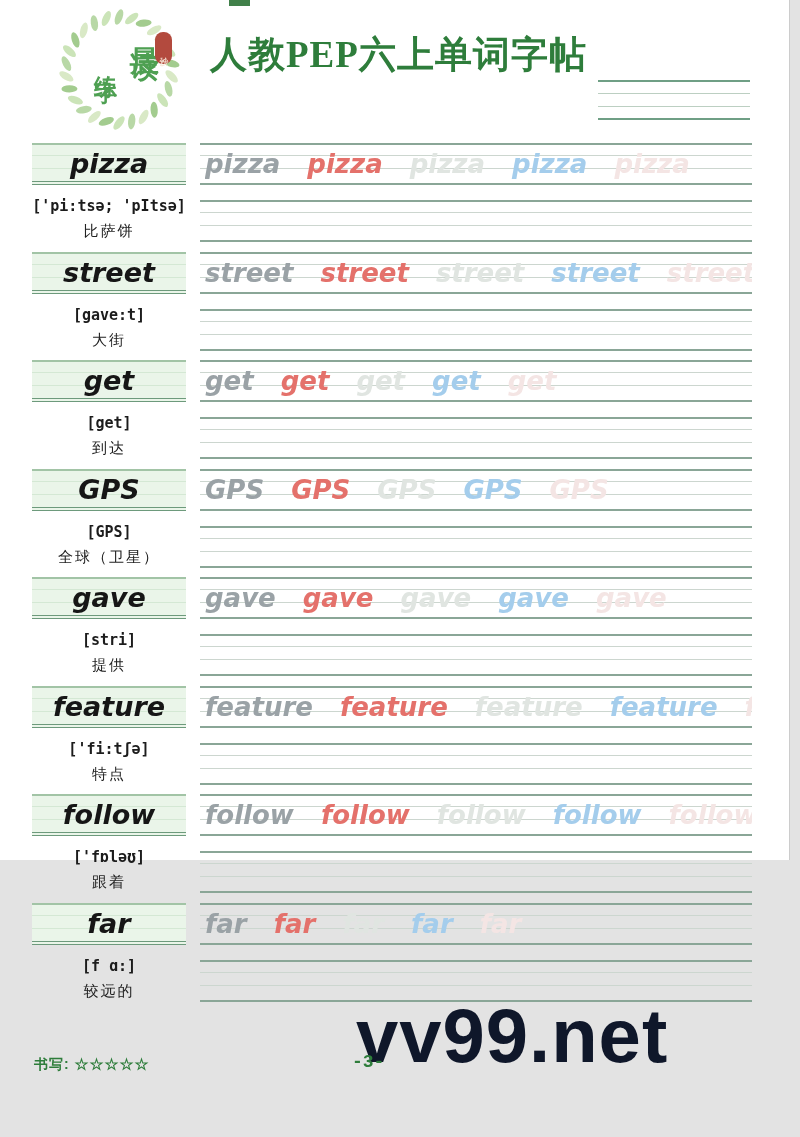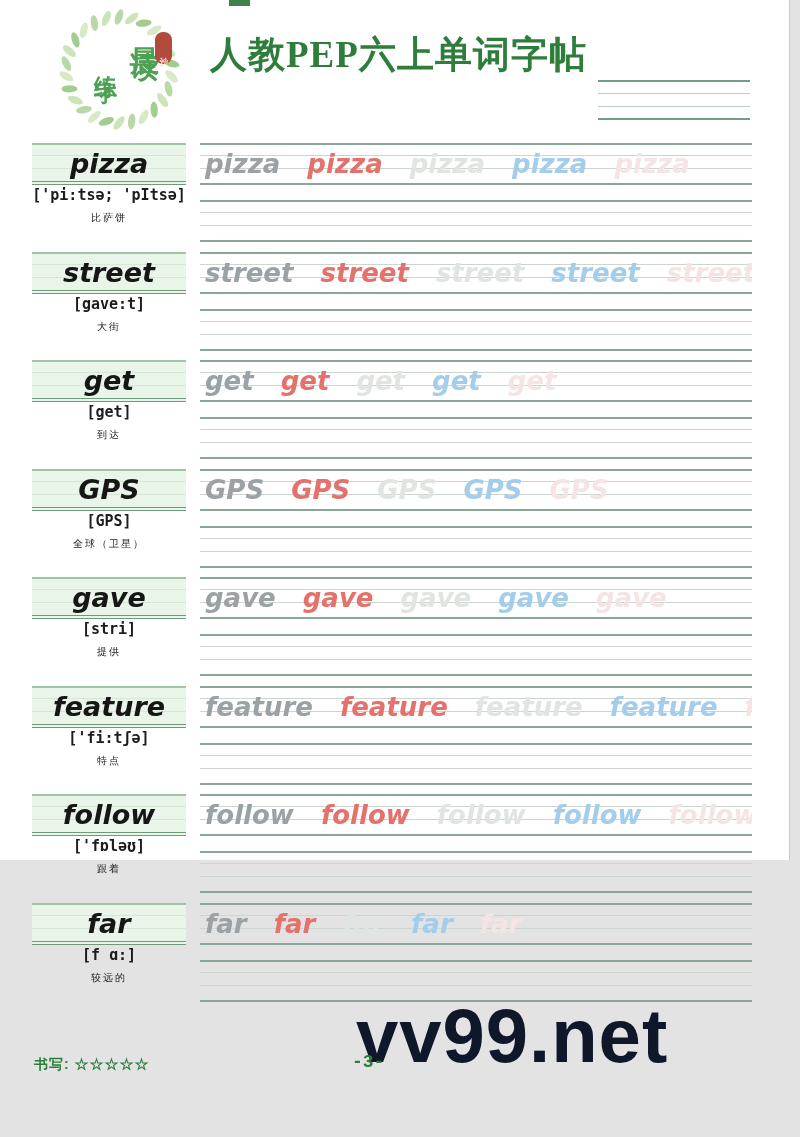--- a/index.html
+++ b/index.html
@@ -45,23 +45,23 @@
 
   .word-box { position:relative; height:42px; background:#eaf5e9;
               border-top:2px solid #a2c4a6; border-bottom:4px double #6d9a7c; }
   .box-line { position:absolute; left:0; right:0; }
   .bl1 { top:10px; border-top:1px solid #d4e8d4; }
   .bl2 { top:23px; border-top:1px solid #d4e8d4; }
   .head-word { position:absolute; left:0; right:0; top:0; height:40px; line-height:38px;
                font-size:27px; font-weight:600; font-style:italic; color:#161616;
                font-family:"DejaVu Sans", sans-serif; }
 
-  .phonetic { margin-top:1px; font-family:"DejaVu Sans Mono", monospace; font-weight:700;
+  .phonetic { margin-top:12px; font-family:"DejaVu Sans Mono", monospace; font-weight:700;
               font-size:15px; color:#1c1c1c; }
-  .meaning  { margin-top:7px; font-size:10px; color:#222222; letter-spacing:2px; }
+  .meaning  { margin-top:7px; font-size:15px; color:#222222; letter-spacing:2px; }
 
   .grid4 { position:relative; height:42px; border-top:2px solid #8aa697; border-bottom:2px solid #8aa697; }
   .grid-a { margin-bottom:15px; }
   .gl { position:absolute; left:0; right:0; }
   .gl1 { top:10px; border-top:1px solid #ccd6cf; }
   .gl2 { top:23px; border-top:1px solid #ccd6cf; }
 
   .practice-words { position:absolute; left:5px; right:0; top:0; height:40px; display:flex; gap:27px;
                     font-size:26px; line-height:38px; font-weight:600; font-style:italic;
                     font-family:"DejaVu Sans", sans-serif; white-space:nowrap; overflow:hidden; }

